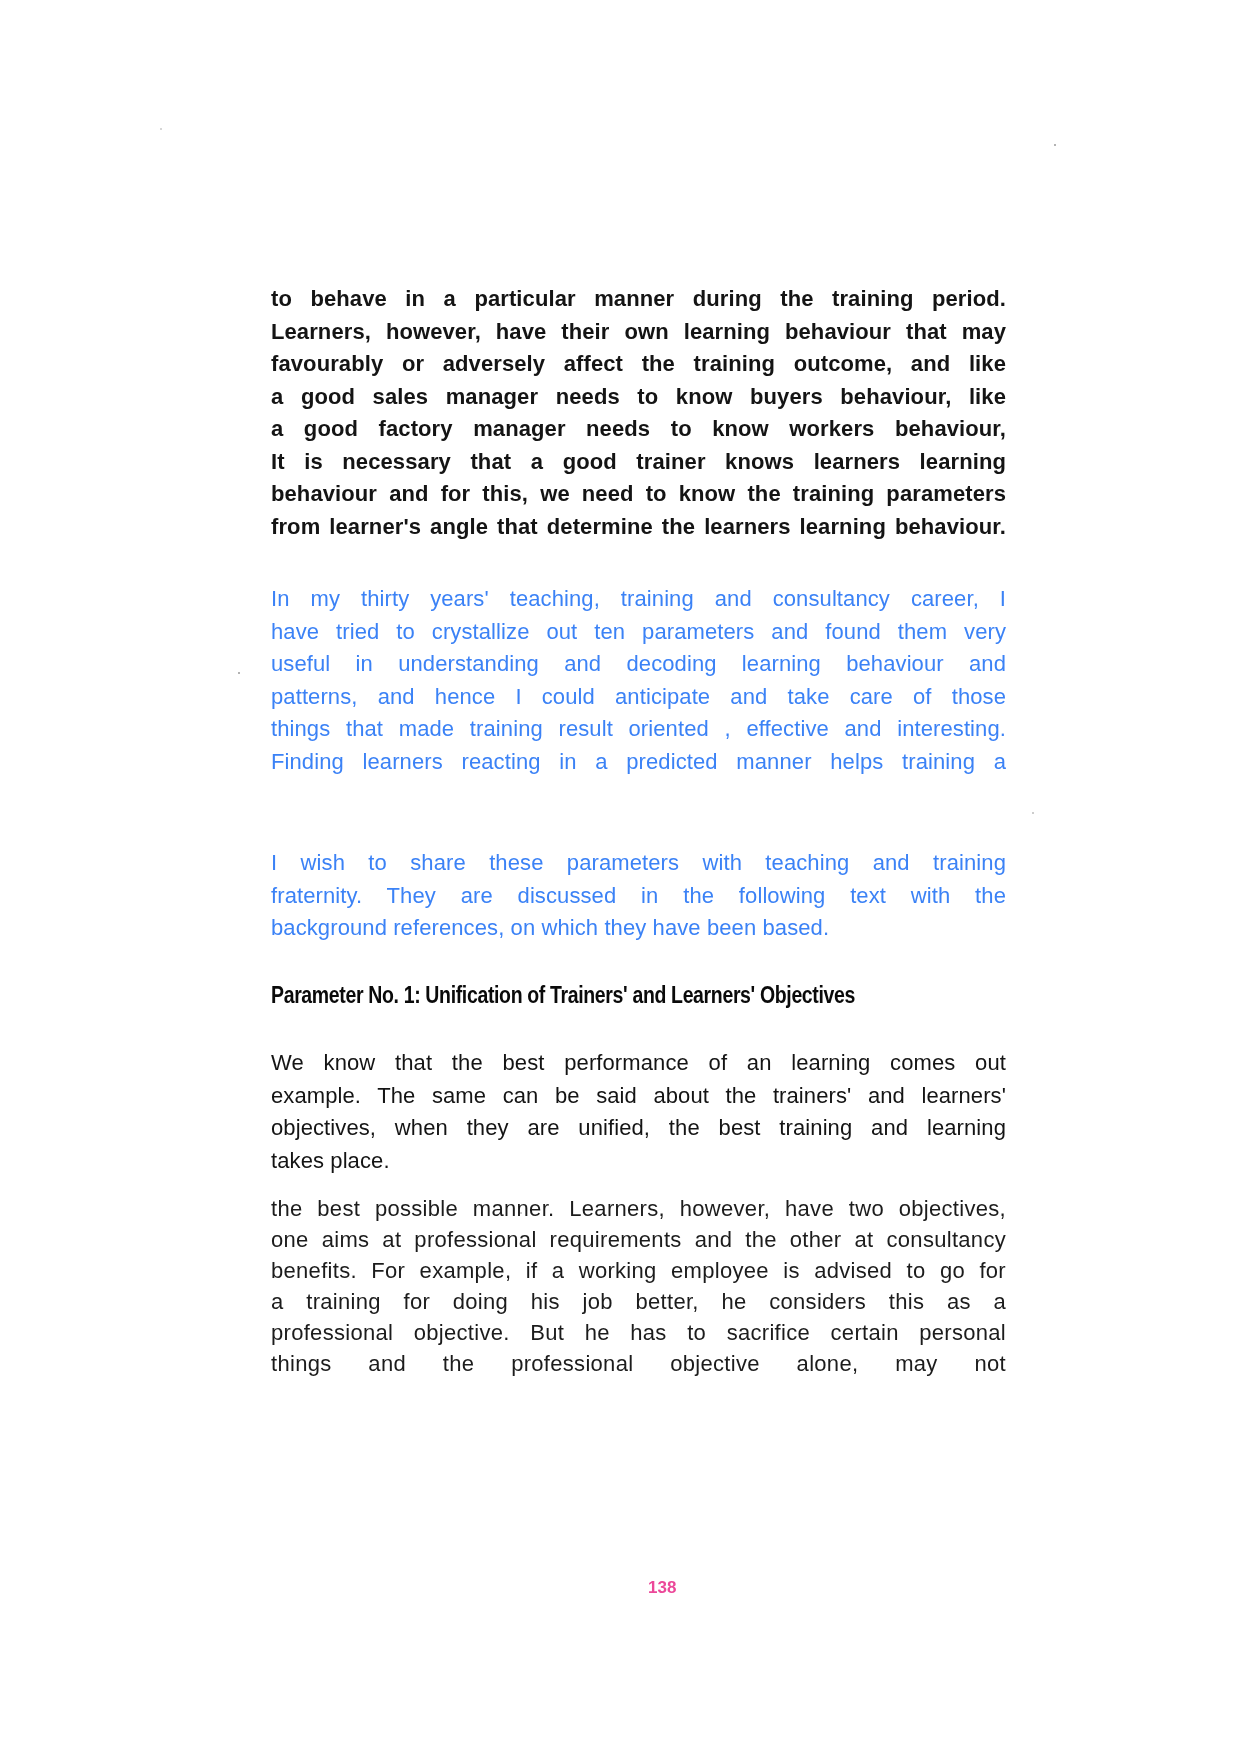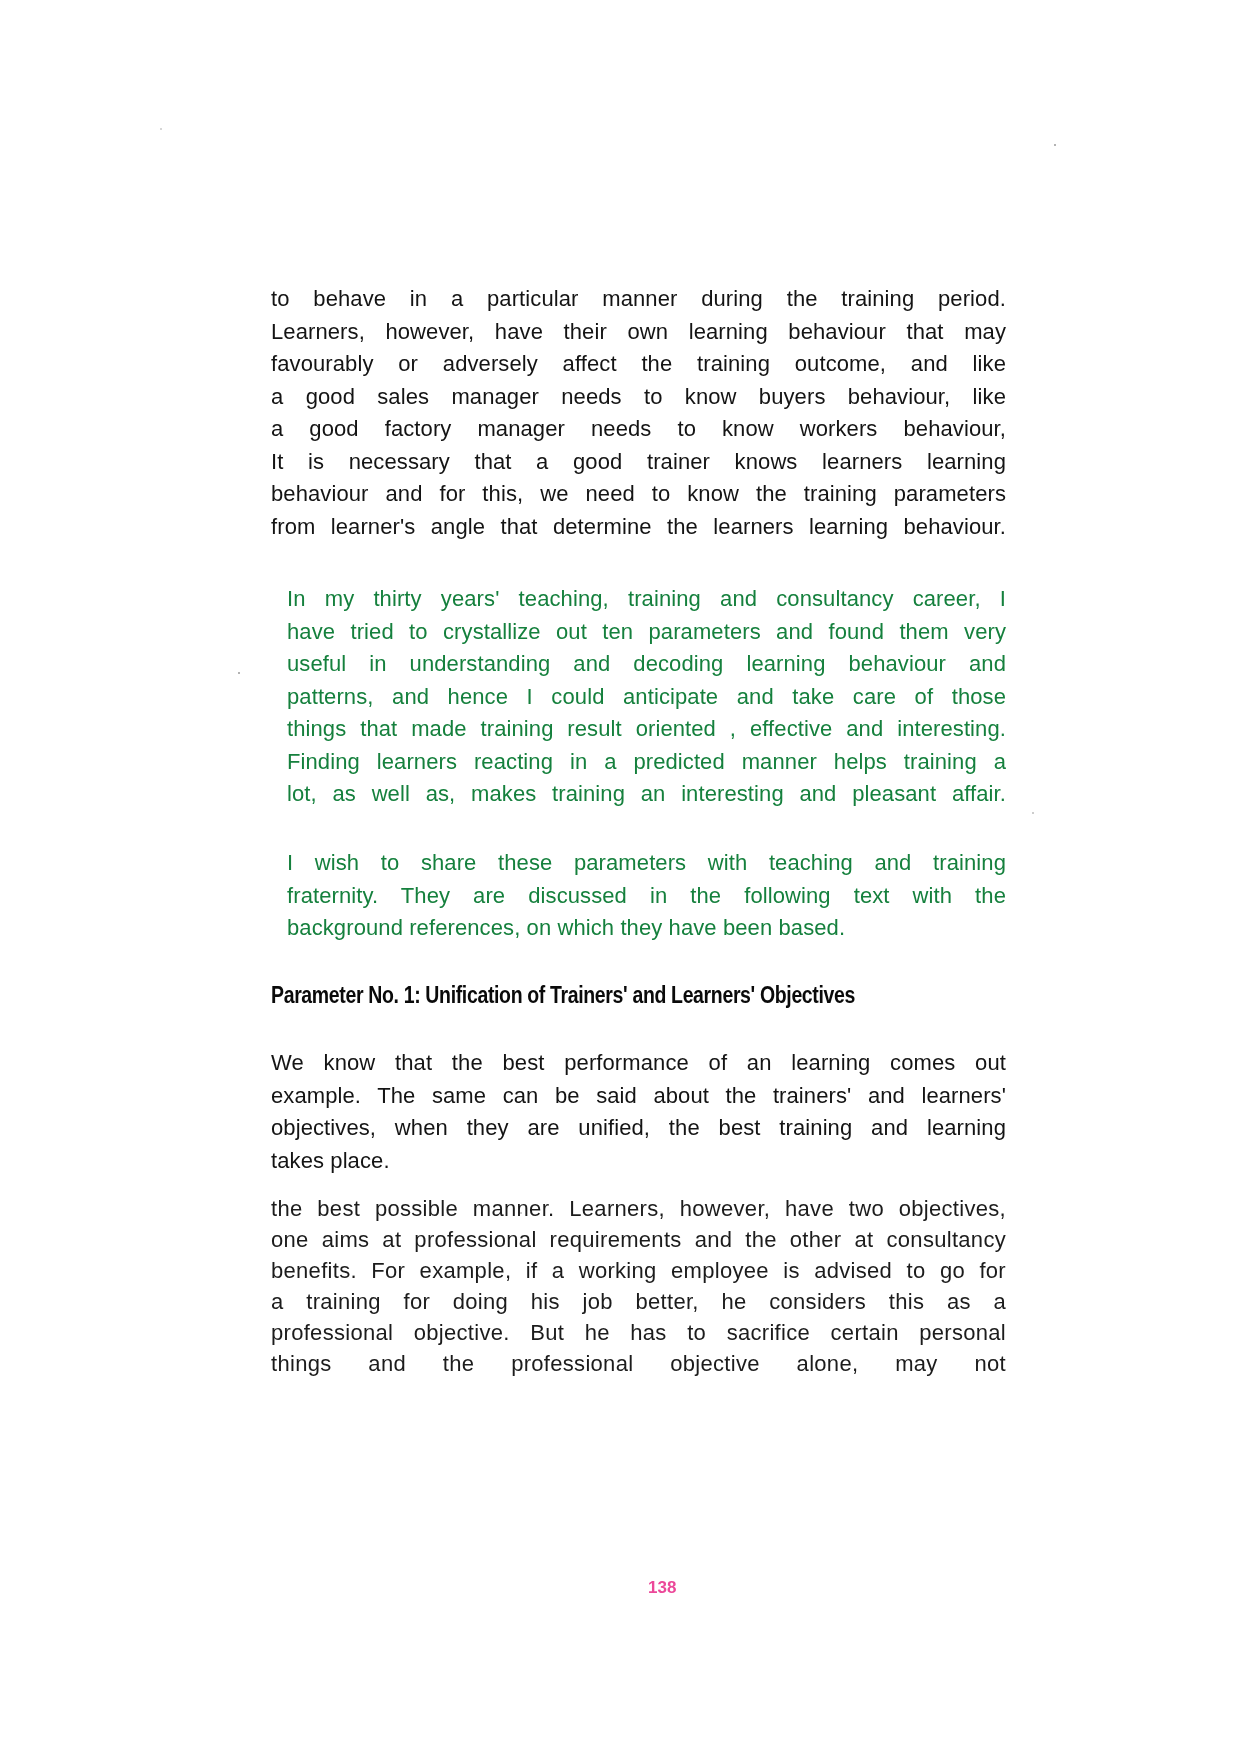--- a/index.html
+++ b/index.html
@@ -34,34 +34,34 @@
       font-size: 22px;
       white-space: nowrap;
       text-align: justify;
       text-align-last: justify;
       letter-spacing: 0.1px;
     }
     .line.last {
       text-align-last: left;
     }
     .p1 .line { font-family: "Liberation Sans Narrow", "Liberation Sans", sans-serif; }
-    .p1 { top: 283px; }
+    .p1 { top: 283px; font-weight: bold; }
     .p2 { top: 583px; }
     .p3 { top: 847px; }
     .p4 { top: 1047px; }
     .p5 { top: 1193px; }
     .p5 .line {
       height: 31px;
       line-height: 31px;
       color: #1c1c1c;
       font-weight: normal;
       letter-spacing: 0.3px;
     }
     .light .line { font-weight: normal; }
-    .heavy .line { font-weight: normal; color: #15803d; margin-left: 16px; }
+    .heavy .line { font-weight: normal; color: #3b82f6; }
     .heading {
       position: absolute;
       left: 271px;
       top: 979px;
       width: 735px;
       font-size: 23px;
       line-height: 32px;
       font-weight: bold;
       color: #0a0a0a;
       letter-spacing: -0.4px;
@@ -100,21 +100,20 @@
     <span class="line">from learner's angle that determine the learners learning behaviour.</span>
   </div>
 
   <div class="text-block p2 heavy">
     <span class="line">In my thirty years' teaching, training and consultancy career, I</span>
     <span class="line">have tried to crystallize out ten parameters and found them very</span>
     <span class="line">useful in understanding and decoding learning behaviour and</span>
     <span class="line">patterns, and hence I could anticipate and take care of those</span>
     <span class="line">things that made training result oriented , effective and interesting.</span>
     <span class="line">Finding learners reacting in a predicted manner helps training a</span>
-    <span class="line">lot, as well as, makes training an interesting and pleasant affair.</span>
   </div>
 
   <div class="text-block p3 heavy">
     <span class="line">I wish to share these parameters with teaching and training</span>
     <span class="line">fraternity. They are discussed in the following text with the</span>
     <span class="line last">background references, on which they have been based.</span>
   </div>
 
   <div class="heading" style="transform-origin: left center; transform: scaleX(0.8463);">Parameter No. 1: Unification of Trainers' and Learners' Objectives</div>
 

